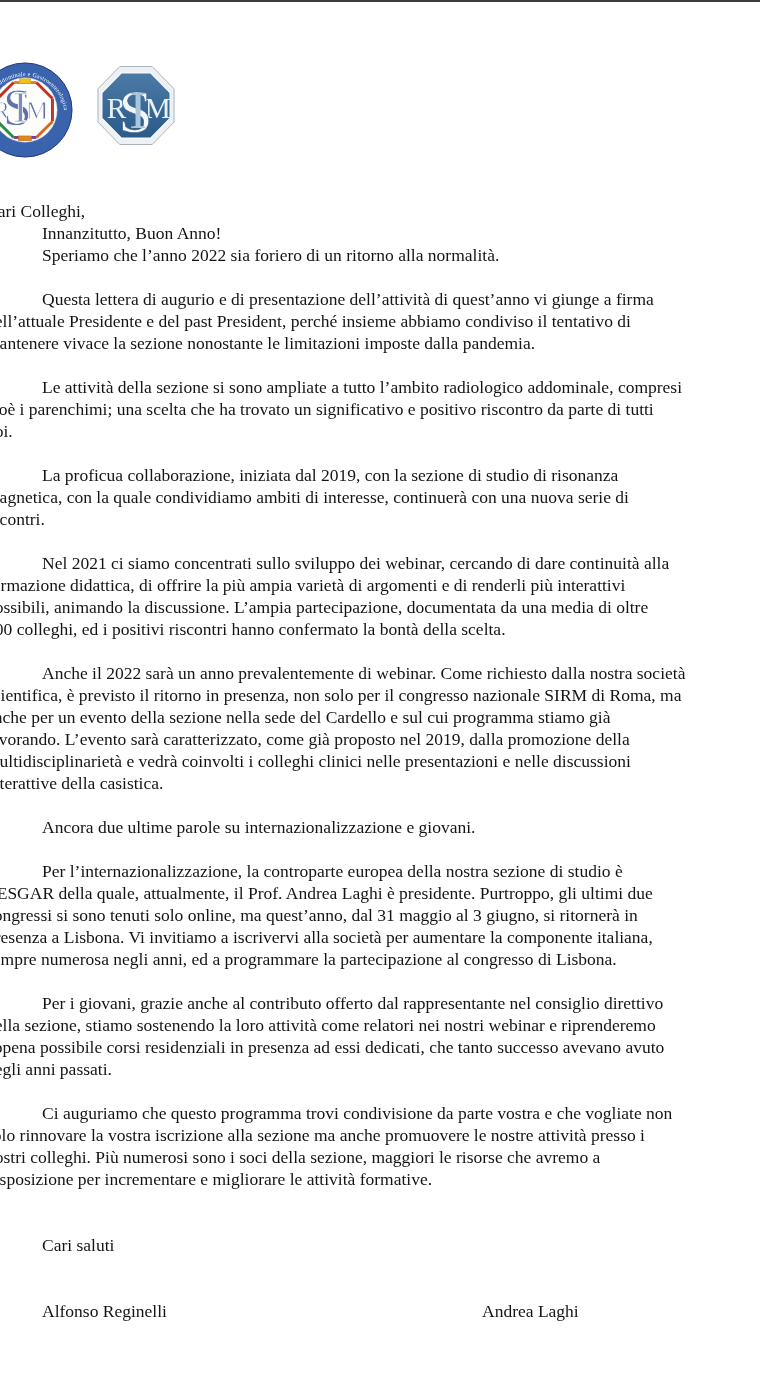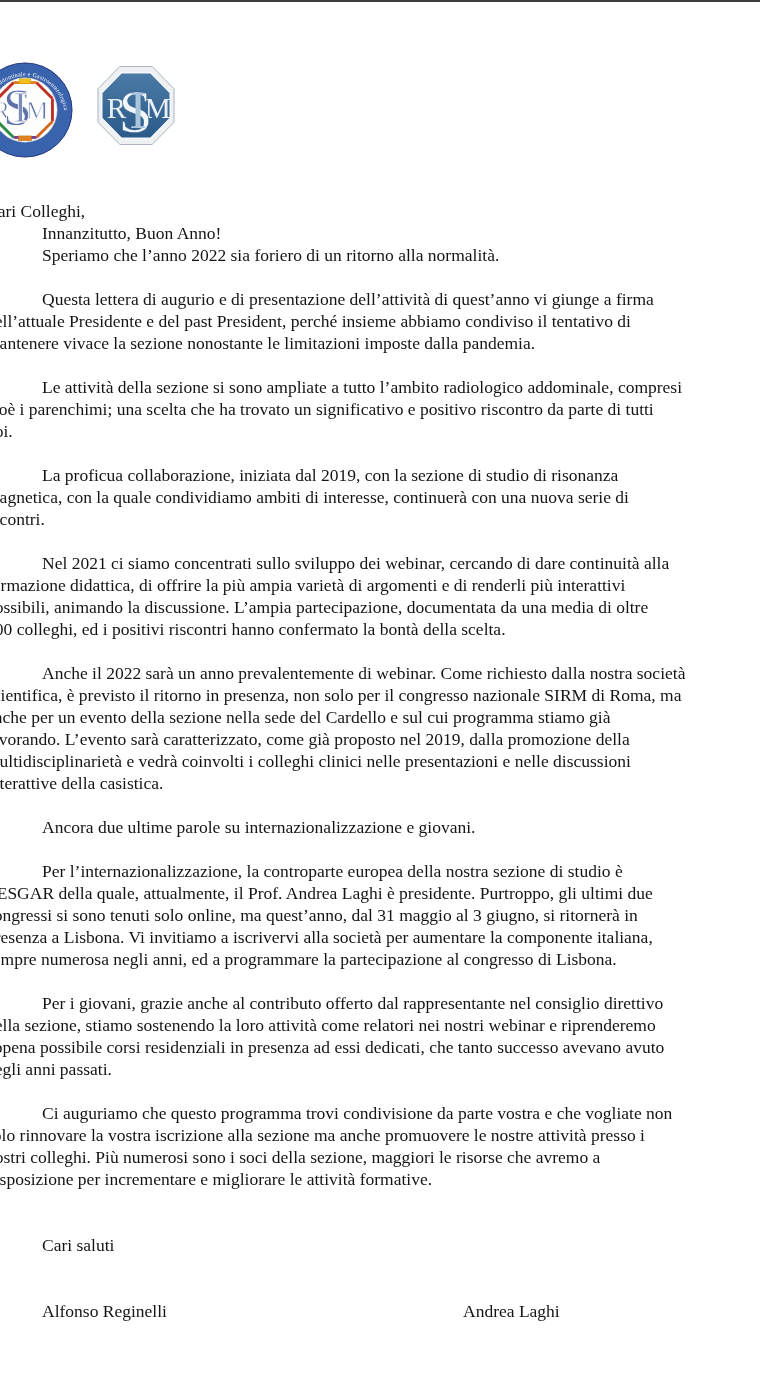--- a/index.html
+++ b/index.html
@@ -14,21 +14,21 @@
   .doc{
     position:absolute;left:-14px;top:200px;width:870px;
     font-size:17.5px;line-height:22px;color:#141414;
   }
   .para{margin-top:22px;}
   .para:first-child{margin-top:0;}
   .line{white-space:nowrap;height:22px;}
   .indent{padding-left:56px;}
   .closing-block{margin-top:44px;}
   .sig-row{margin-top:44px;position:relative;}
-  .sig-right{position:absolute;left:477px;top:0;}
+  .sig-right{position:absolute;left:496px;top:0;}
   svg text{font-family:"Liberation Serif","DejaVu Serif",serif;}
 </style>
 </head>
 <body>
 
 <div class="top-border"></div>
 
 <svg class="logo-circle" viewBox="0 0 100 100">
   <circle cx="50" cy="50" r="49" fill="#3a63ad" stroke="#24357c" stroke-width="1"></circle>
   <path id="arcPath" d="M 15,77 A 41,41 0 1 1 85,77" fill="none"></path>

